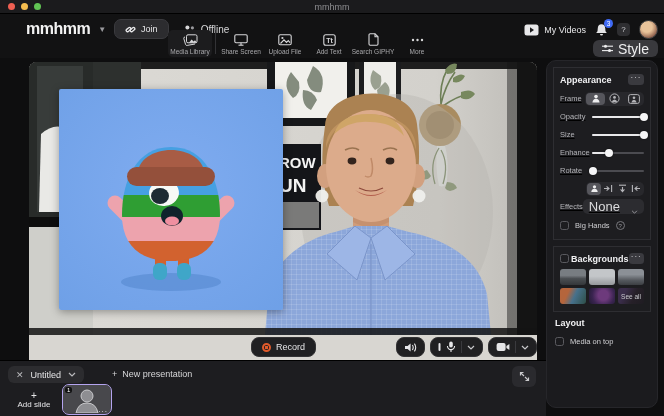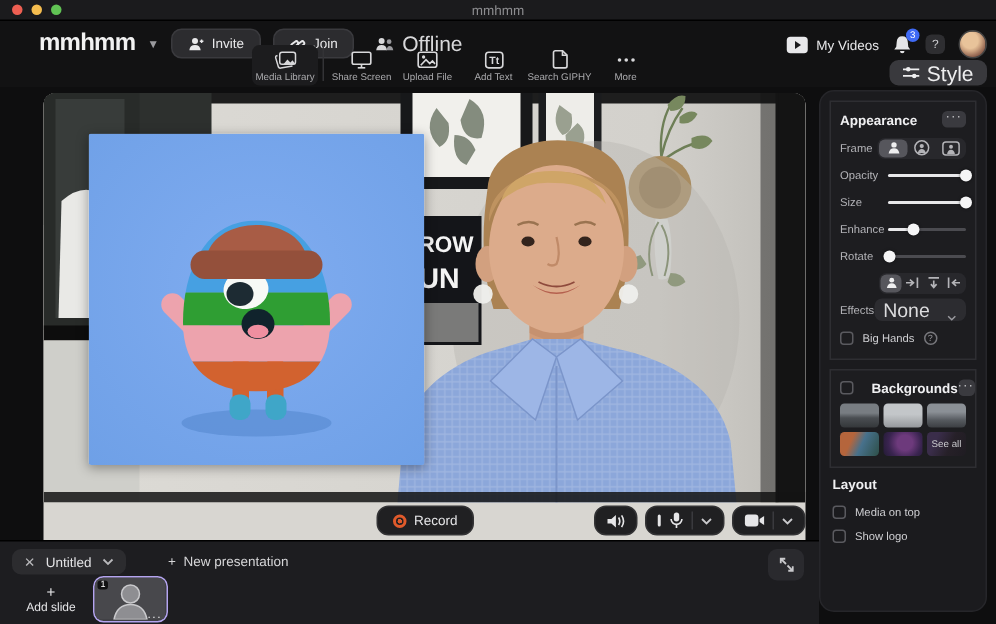--- a/index.html
+++ b/index.html
@@ -11,21 +11,21 @@
   .tl { width:7px; height:7px; border-radius:50%; margin-left:6px; }
   .tl.red{ background:#ee5f52; margin-left:8px;} .tl.yel{ background:#f5bd4f;} .tl.grn{ background:#61c354;}
   .win-title { position:absolute; left:0; right:0; text-align:center; font-size:9px; color:#8d8d90; }
 
   
   .header { position:absolute; left:0; top:14px; width:664px; height:44px; background:#121213; }
   .hl { position:absolute; left:26px; top:5px; display:flex; align-items:center; gap:8px; }
   .logo { font-size:16px; font-weight:800; color:#f2f2f2; letter-spacing:-0.5px; }
   .chev { color:#9a9a9e; font-size:8px; }
   .pill { display:flex; align-items:center; gap:5px; background:#2c2c2f; border:1px solid #3a3a3e; border-radius:7px; height:20px; padding:0 10px; color:#e8e8ea; font-size:9px; }
-  .ghost { display:flex; align-items:center; gap:5px; color:#d8d8da; font-size:14px; padding:0 6px; }
+  .ghost { display:flex; align-items:center; gap:5px; color:#d8d8da; font-size:10px; padding:0 6px; }
   .hr { position:absolute; right:6px; top:6px; display:flex; align-items:center; gap:9px; }
   .myvid { display:flex; align-items:center; gap:5px; color:#e8e8ea; font-size:9px; }
   .badge { position:absolute; top:-4px; right:-5px; background:#3f6af5; color:#fff; font-size:6.5px; min-width:9px; height:9px; border-radius:5px; display:flex; align-items:center; justify-content:center; padding:0 1px; }
   .iconbtn { position:relative; color:#d8d8da; }
   .helpbox { width:13px; height:13px; border-radius:4px; background:#2e2e31; color:#cfcfd2; font-size:8px; display:flex; align-items:center; justify-content:center; }
   .avatar { width:19px; height:19px; border-radius:50%; background:radial-gradient(circle at 40% 35%, #e8c39a 0 35%, #caa07e 50%, #8a5c4a 75%, #3a2e2e 100%); border:1px solid #444; }
   .stylebtn { position:absolute; right:6px; top:26px; display:flex; align-items:center; gap:5px; background:#39393d; border-radius:6px; height:17px; padding:0 9px; color:#eeeeef; font-size:14px; }
 
   
   .toolbar { position:absolute; left:168px; bottom:1px; display:flex; align-items:flex-end; }
@@ -58,21 +58,21 @@
   .slidethumb { position:absolute; left:62px; top:23px; width:50px; height:31px; border:1.5px solid #b4a4ef; border-radius:7px; background:#3f3f43; overflow:hidden; }
   .slidenum { position:absolute; left:2px; top:2px; background:rgba(0,0,0,.75); color:#fff; font-size:6px; border-radius:2px; padding:0 2px; }
   .slidemore { position:absolute; right:3px; bottom:0px; color:#e8e8ea; font-size:8px; letter-spacing:1px; }
 
   
   .sidebar { position:absolute; left:546px; top:60px; width:112px; height:348px; background:#1b1b1e; border:1px solid #26262a; border-radius:10px; padding:6px; }
   .card { border:1px solid #2e2e32; border-radius:0; padding:6px 6px 7px; margin-bottom:6px; background:#1d1d20; }
   .cardhead { display:flex; align-items:center; justify-content:space-between; margin-bottom:6px; }
   .cardtitle { font-size:9px; font-weight:bold; color:#f0f0f2; }
   .morebtn { width:16px; height:11px; background:#3a3a3f; border-radius:3.5px; color:#cfcfd2; font-size:8px; line-height:8px; text-align:center; letter-spacing:1px; }
-  .prow { display:flex; align-items:center; justify-content:space-between; height:15px; margin-bottom:3px; }
+  .prow { display:flex; align-items:center; justify-content:space-between; height:15px; margin-bottom:3px;text-decoration:underline; }
   .plabel { font-size:7.5px; color:#b4b4b8; }
   .seg { display:flex; background:#28282c; border-radius:5px; padding:1px; }
   .segbtn { width:19px; height:12px; border-radius:4px; display:flex; align-items:center; justify-content:center; }
   .segbtn.active { background:#56565c; }
   .slider { position:relative; width:52px; height:9px; display:flex; align-items:center; }
   .strack { width:100%; height:2px; background:#4b4b50; border-radius:1px; }
   .sfill { position:absolute; left:0; height:2px; background:#e8e8ea; border-radius:1px; }
   .sthumb { position:absolute; right:-4px; top:50%; transform:translateY(-50%); width:8px; height:8px; border-radius:50%; background:#f5f5f6; box-shadow:0 0 2px rgba(0,0,0,.6); }
   .dropdown { display:flex; align-items:flex-end; justify-content:space-between; width:62px; height:15px; background:#2c2c30; border-radius:5px; padding:0 6px; color:#dcdcde; font-size:13px; }
   .chk { width:9px; height:9px; border:1.2px solid #5a5a5f; border-radius:2.5px; background:transparent; flex:0 0 auto; }
@@ -102,30 +102,20 @@
     <span class="tl grn"></span>
     <span class="win-title">mmhmm</span>
   </div>
 
   <div class="header">
     <div class="hl">
       <span class="logo">mmhmm</span>
       <span class="chev">▼</span>
       <div class="pill">
         <span>
-          <svg width="11" height="11" viewBox="0 0 11 11">
-              <circle cx="5" cy="3.4" r="2" fill="#e8e8ea"></circle>
-              <path d="M1.2,9.5 Q1.6,6 5,6 Q8.4,6 8.8,9.5 Z" fill="#e8e8ea"></path>
-              <path d="M8.2,3.5 h2.4 M9.4,2.3 v2.4" stroke="#e8e8ea" stroke-width="1"></path>
-            </svg>
-        </span>
-        <span>Invite</span>
-      </div>
-      <div class="pill">
-        <span>
           <svg width="11" height="11" viewBox="0 0 11 11" fill="none" stroke="#e8e8ea" stroke-width="1.3">
               <rect x="0.9" y="4.3" width="5.2" height="2.6" rx="1.3" transform="rotate(-38 3.5 5.6)"></rect>
               <rect x="4.9" y="4.3" width="5.2" height="2.6" rx="1.3" transform="rotate(-38 7.5 5.6)"></rect>
             </svg>
         </span>
         <span>Join</span>
       </div>
       <div class="ghost">
         <span>
           <svg width="13" height="11" viewBox="0 0 13 11">
@@ -537,21 +527,21 @@
       </div>
       <div class="chkrow" style="margin-top:5px; margin-bottom:0;">
         <span class="chk"></span>
         <span class="chklabel">Big Hands</span>
         <span class="helpcircle">?</span>
       </div>
     </div>
 
     <div class="card">
       <div class="cardhead" style="margin-bottom:5px;">
-        <span style="display:flex;align-items:flex-start;gap:12px;">
+        <span style="display:flex;align-items:flex-start;gap:2px;">
           <span class="chk"></span>
           <span class="cardtitle">Backgrounds</span>
         </span>
         <span class="morebtn">···</span>
       </div>
       <div class="bggrid">
         <div class="bgt bg1"></div>
         <div class="bgt bg2"></div>
         <div class="bgt bg3"></div>
         <div class="bgt bg4"></div>
@@ -561,20 +551,16 @@
         </div>
       </div>
     </div>
 
     <div>
       <div class="laytitle">Layout</div>
       <div class="chkrow" style="padding-left:2px;">
         <span class="chk"></span>
         <span class="chklabel">Media on top</span>
       </div>
-      <div class="chkrow" style="padding-left:2px;">
-        <span class="chk"></span>
-        <span class="chklabel">Show logo</span>
-      </div>
     </div>
   </div>
 
 </div>
 
 </body></html>

